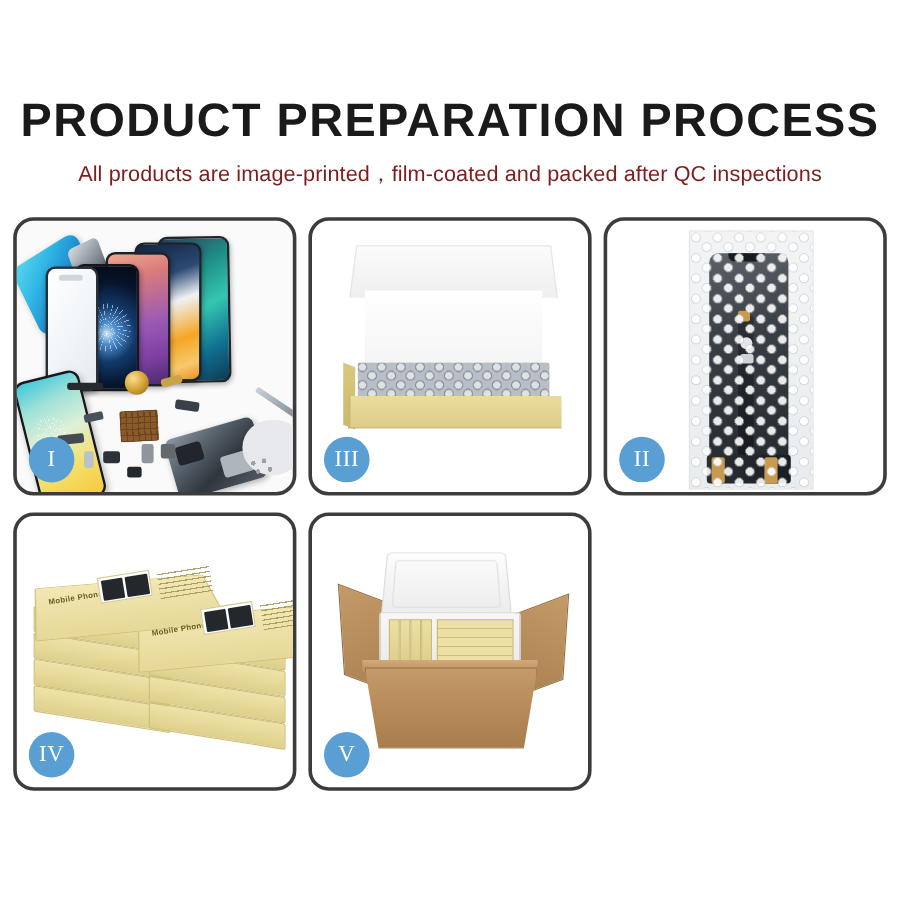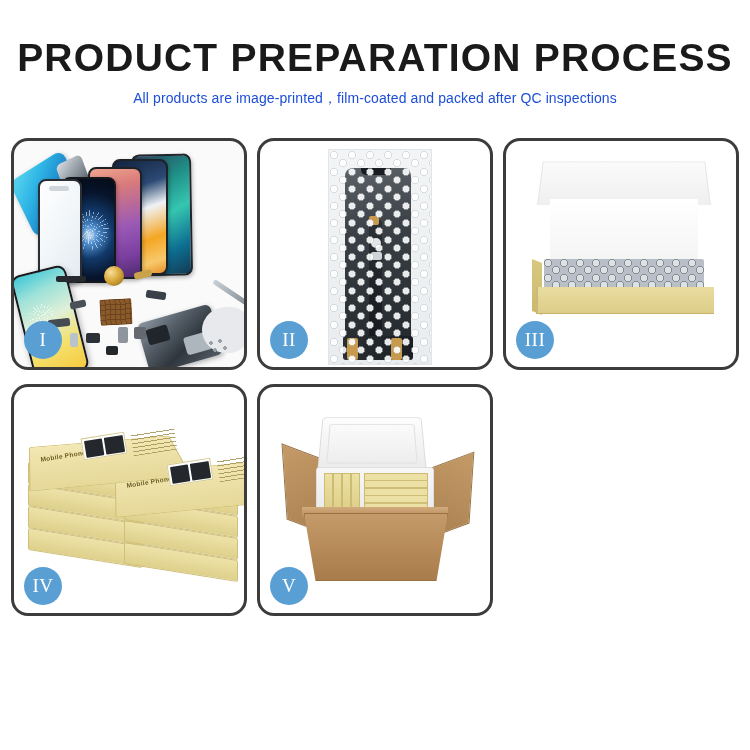--- a/index.html
+++ b/index.html
@@ -1,30 +1,30 @@
 <!DOCTYPE html>
 <html><head>
 <meta charset="utf-8">
 <style>
   html,body{margin:0;padding:0;}
   body{
     width:750px;height:750px;background:#ffffff;
     font-family:"Liberation Sans", sans-serif;
     overflow:hidden;position:relative;
   }
-  .page{width:750px;height:568px;position:relative;}
+  .page{width:750px;height:568px;position:relative;margin-top:43px;}
 
   
   .header{text-align:center;padding-top:38px;}
   .title{
     font-size:39px;font-weight:700;letter-spacing:1.2px;color:#1a1a1a;
     line-height:1;white-space:nowrap;
   }
   .subtitle{
-    margin-top:13px;font-size:14px;color:#1d4ed8;letter-spacing:.1px;
+    margin-top:13px;font-size:18px;color:#7f1d1d;letter-spacing:.1px;
     white-space:nowrap;
   }
 
   
   .grid{
     position:absolute;left:11px;top:138px;width:728px;
     display:grid;grid-template-columns:repeat(3,236px);
     grid-template-rows:232px 232px;gap:14px 10px;
   }
   .panel{
@@ -383,47 +383,47 @@
         <div class="dot d8"></div>
         <div class="dot d9"></div>
         <div class="dot d10"></div>
         <div class="tweezer"></div>
         <div class="hand"></div>
         <div class="screws"></div>
       </div>
       <div class="badge">I</div>
     </div>
 
+    <div class="panel p3">
+      <div class="scene">
+        <div class="lid3"></div>
+        <div class="liner3"></div>
+        <div class="boxbody3"></div>
+        <div class="bubblelayer3"></div>
+        <div class="boxleft3"></div>
+        <div class="boxfront3"></div>
+      </div>
+      <div class="badge">III</div>
+    </div>
+
     <div class="panel p2">
       <div class="scene">
         <div class="bag">
           <div class="screen2"></div>
           <div class="flexcable"></div>
           <div class="cam"></div>
           <div class="cam2"></div>
           <div class="gold1"></div>
           <div class="flexfoot"></div>
           <div class="gold2"></div>
           <div class="gold3"></div>
           <div class="bubbles"></div>
         </div>
       </div>
       <div class="badge">II</div>
-    </div>
-
-    <div class="panel p3">
-      <div class="scene">
-        <div class="lid3"></div>
-        <div class="liner3"></div>
-        <div class="boxbody3"></div>
-        <div class="bubblelayer3"></div>
-        <div class="boxleft3"></div>
-        <div class="boxfront3"></div>
-      </div>
-      <div class="badge">III</div>
     </div>
 
     <div class="panel p4">
       <div class="scene">
         <div class="stack">
           <div class="sbox sb-l4"></div>
           <div class="sbox sb-l3"></div>
           <div class="sbox sb-l2"></div>
           <div class="sbox sb-l1"></div>
           <div class="sbox sb-r4"></div>

